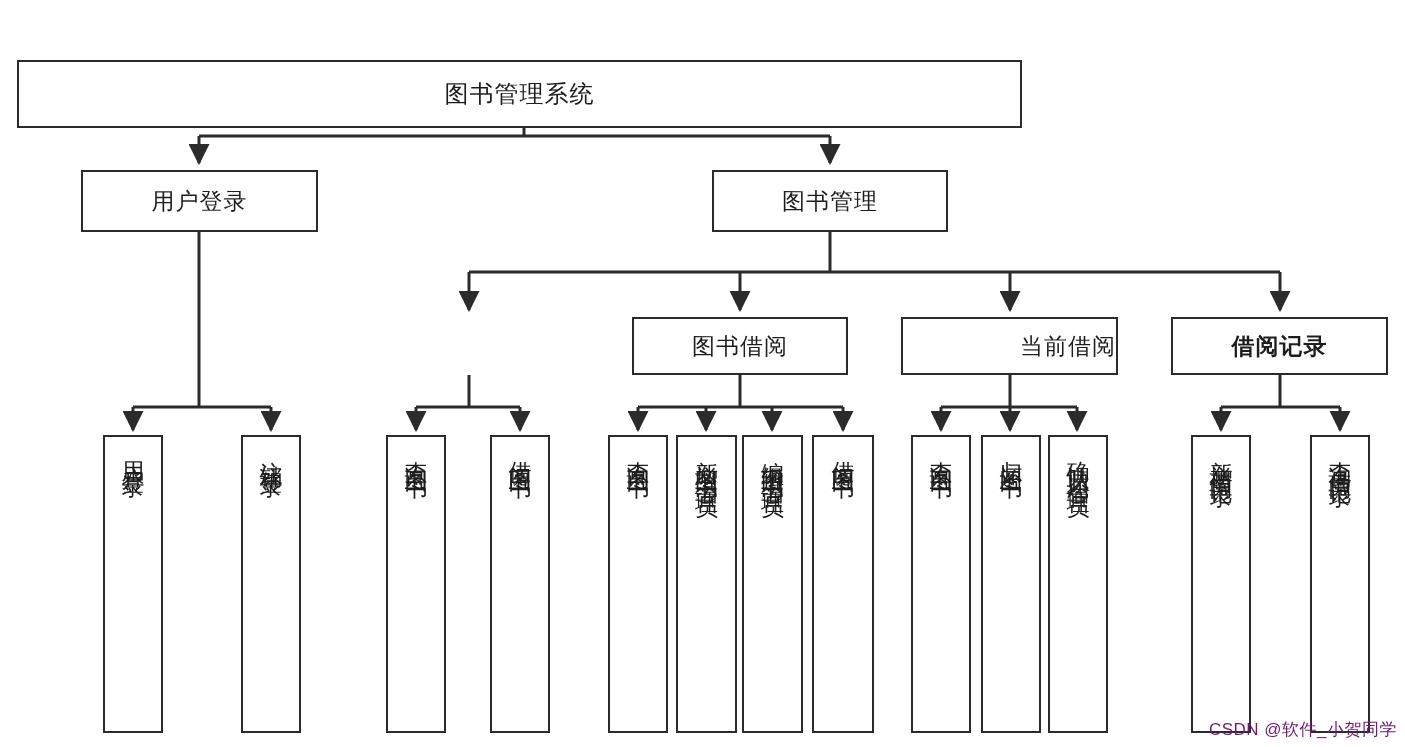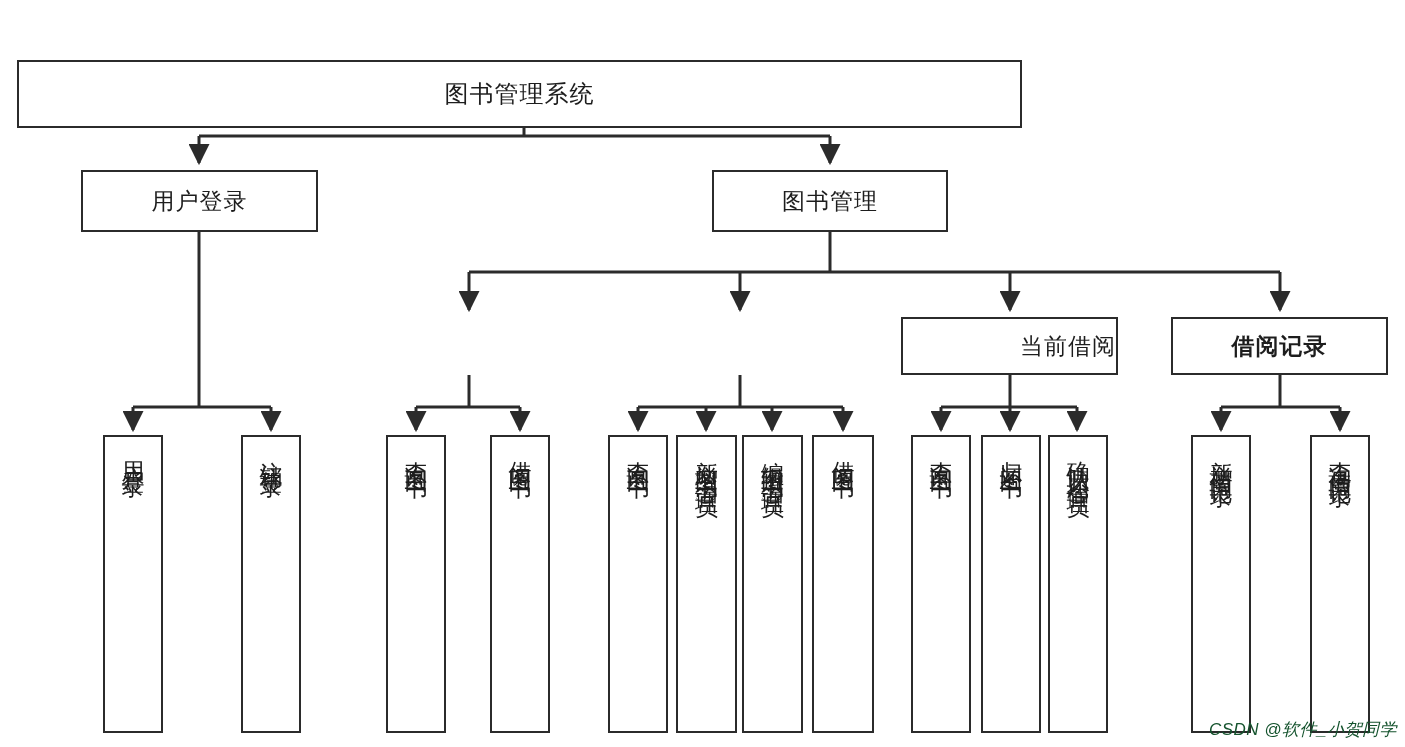--- a/index.html
+++ b/index.html
@@ -55,24 +55,23 @@
     line-height: 1.0;
   }
   .node-box.root .node-label {
     font-size: 24px;
   }
   #watermark {
     position: absolute;
     right: 8px;
     bottom: 6px;
     font-size: 17px;
-    color: #14532d;
+    color: #701a75;
     white-space: nowrap;
     letter-spacing: 0.5px;
-    font-style: italic;
   }
 </style>
 </head>
 <body>
 
 <div id="diagram-root">
 
   <svg id="diagram-svg" viewBox="0 0 1405 747">
     <defs>
       <marker id="arrowhead" viewBox="0 0 10 10" refX="9" refY="5" markerWidth="7" markerHeight="7" orient="auto-start-reverse">
@@ -139,20 +138,23 @@
     <span class="node-label">图书管理系统</span>
   </div>
 
   <div class="node-box horizontal" style="left:81px; top:170px; width:237px; height:62px;">
     <span class="node-label">用户登录</span>
   </div>
   <div class="node-box horizontal" style="left:712px; top:170px; width:236px; height:62px;">
     <span class="node-label">图书管理</span>
   </div>
 
+  <div class="node-box horizontal" style="left:632px; top:317px; width:216px; height:58px;">
+    <span class="node-label">图书借阅</span>
+  </div>
   <div class="node-box horizontal" style="left:901px; top:317px; width:217px; height:58px;justify-content:flex-end;">
     <span class="node-label">当前借阅</span>
   </div>
   <div class="node-box horizontal" style="left:1171px; top:317px; width:217px; height:58px;font-weight:bold;">
     <span class="node-label">借阅记录</span>
   </div>
 
   <div class="node-box vertical" style="left:103px; top:435px; width:60px; height:298px;">
     <span class="node-label">用户登录</span>
   </div>

